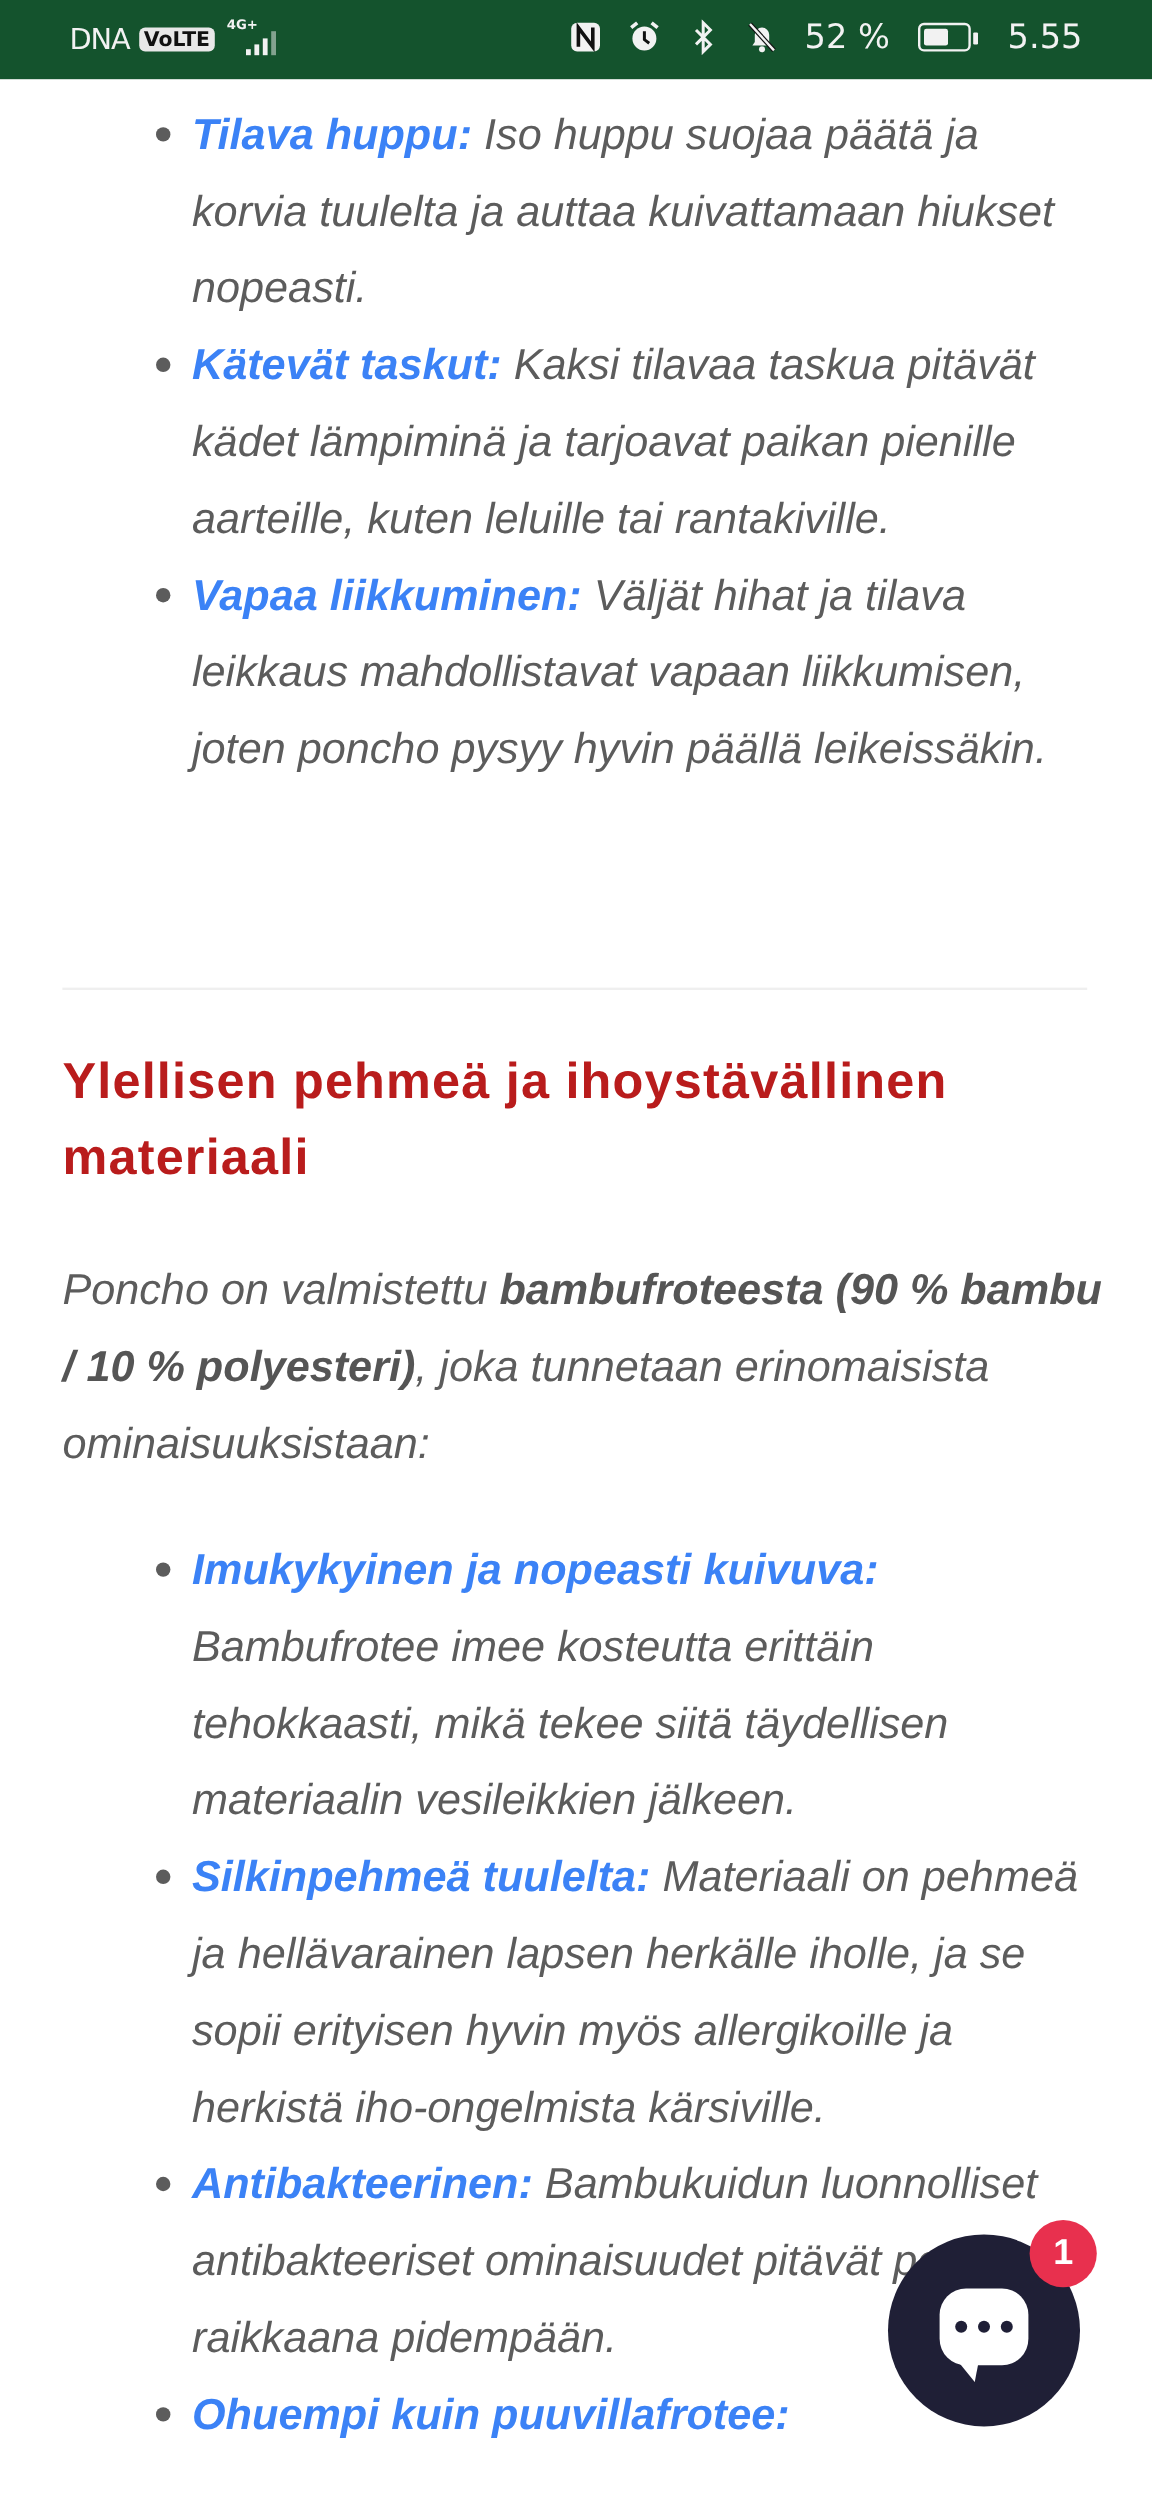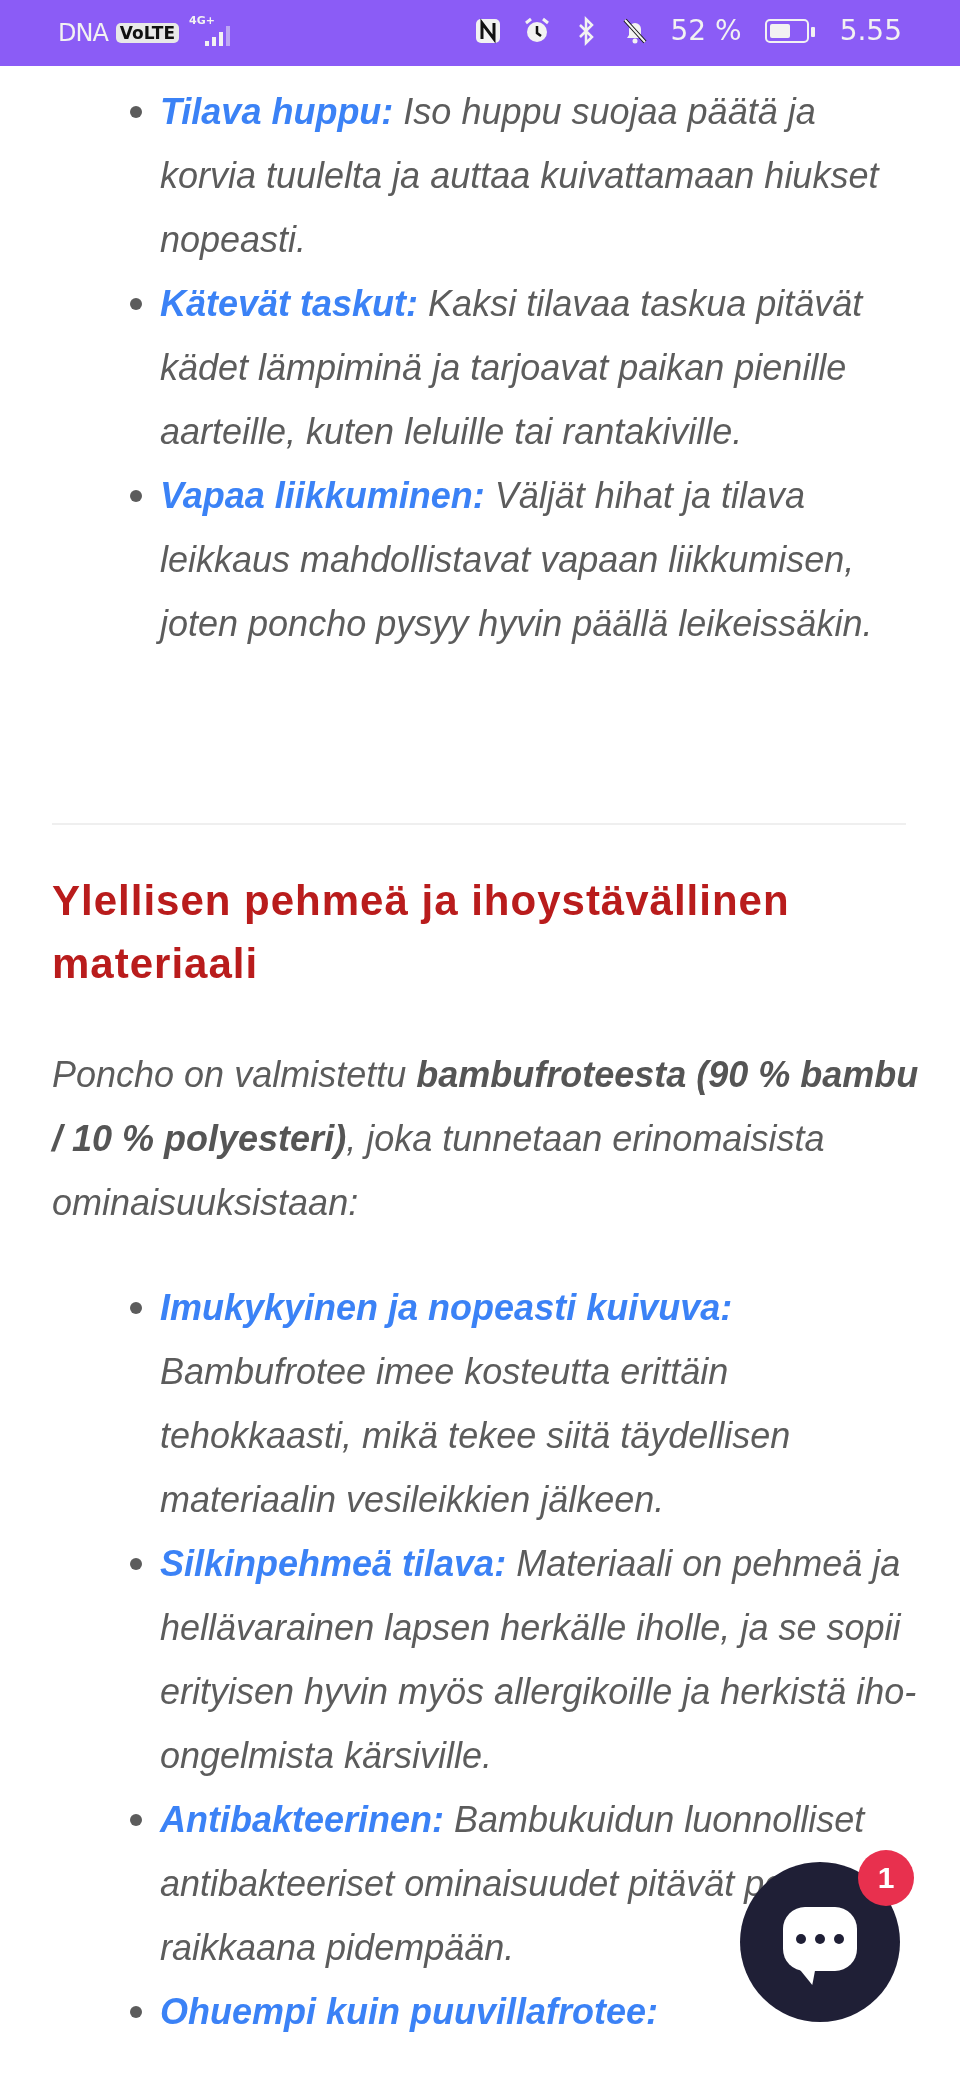--- a/index.html
+++ b/index.html
@@ -3,21 +3,21 @@
 <meta charset="utf-8">
 <style>
   html, body { margin:0; padding:0; }
   body {
     width:960px; height:2080px; overflow:hidden; position:relative;
     background:#ffffff;
     font-family:"Liberation Sans", "DejaVu Sans", sans-serif;
   }
   .statusbar {
     position:absolute; left:0; top:0; width:960px; height:66px;
-    background:#8b5cf6; color:#f2f2f2;
+    background:#14532d; color:#f2f2f2;
     font-family:"DejaVu Sans", sans-serif;
   }
   .sb-left { position:absolute; left:58px; top:16px; display:flex; align-items:center; gap:8px; font-size:24px; }
   .sb-carrier { letter-spacing:-1px; }
   .volte {
     background:#e8e8e8; color:#111; font-size:17px; font-weight:bold;
     padding:3px 4px; border-radius:5px; line-height:14px;
   }
   .net { position:relative; width:50px; height:34px;text-decoration:underline; }
   .net .lbl { position:absolute; left:2px; top:-2px; font-size:11px; font-weight:bold; }
@@ -123,21 +123,21 @@
   </ul>
 
   <div class="divider"></div>
 
   <h2 class="section">Ylellisen pehmeä ja ihoystävällinen materiaali</h2>
 
   <p class="intro"><span>Poncho on valmistettu </span><b>bambufroteesta (90 % bambu / 10 % polyesteri)</b><span>, joka tunnetaan erinomaisista ominaisuuksistaan:</span></p>
 
   <ul class="feat" style="top:1210px">
     <li><b>Imukykyinen ja nopeasti kuivuva:</b><span> Bambufrotee imee kosteutta erittäin tehokkaasti, mikä tekee siitä täydellisen materiaalin vesileikkien jälkeen.</span></li>
-    <li><b>Silkinpehmeä tilava:</b><span> Materiaali on pehmeä ja hellävarainen lapsen herkälle iholle, ja se sopii erityisen hyvin myös allergikoille ja herkistä iho-ongelmista kärsiville.</span></li>
+    <li><b>Silkinpehmeä tuulelta:</b><span> Materiaali on pehmeä ja hellävarainen lapsen herkälle iholle, ja se sopii erityisen hyvin myös allergikoille ja herkistä iho-ongelmista kärsiville.</span></li>
     <li><b>Antibakteerinen:</b><span> Bambukuidun luonnolliset antibakteeriset ominaisuudet pitävät ponchon raikkaana pidempään.</span></li>
     <li><b>Ohuempi kuin puuvillafrotee:</b><span></span></li>
   </ul>
 </div>
 
 <div class="chat-btn">
   <div class="chat-bubble">
     <div class="chat-dots">
         <span></span>
         <span></span>

